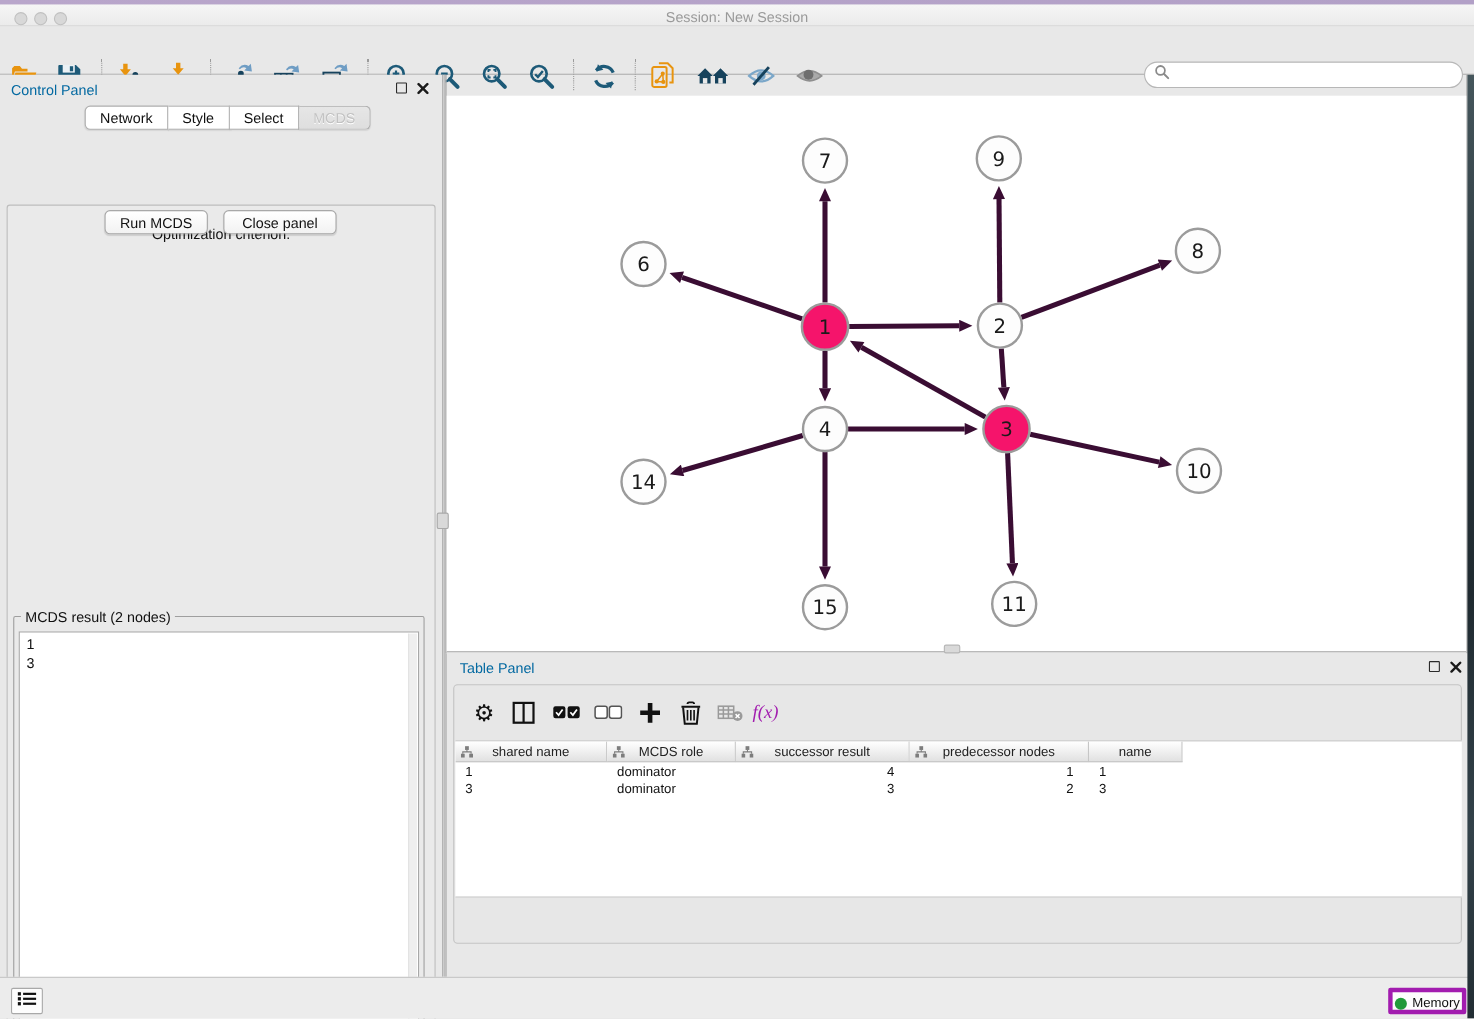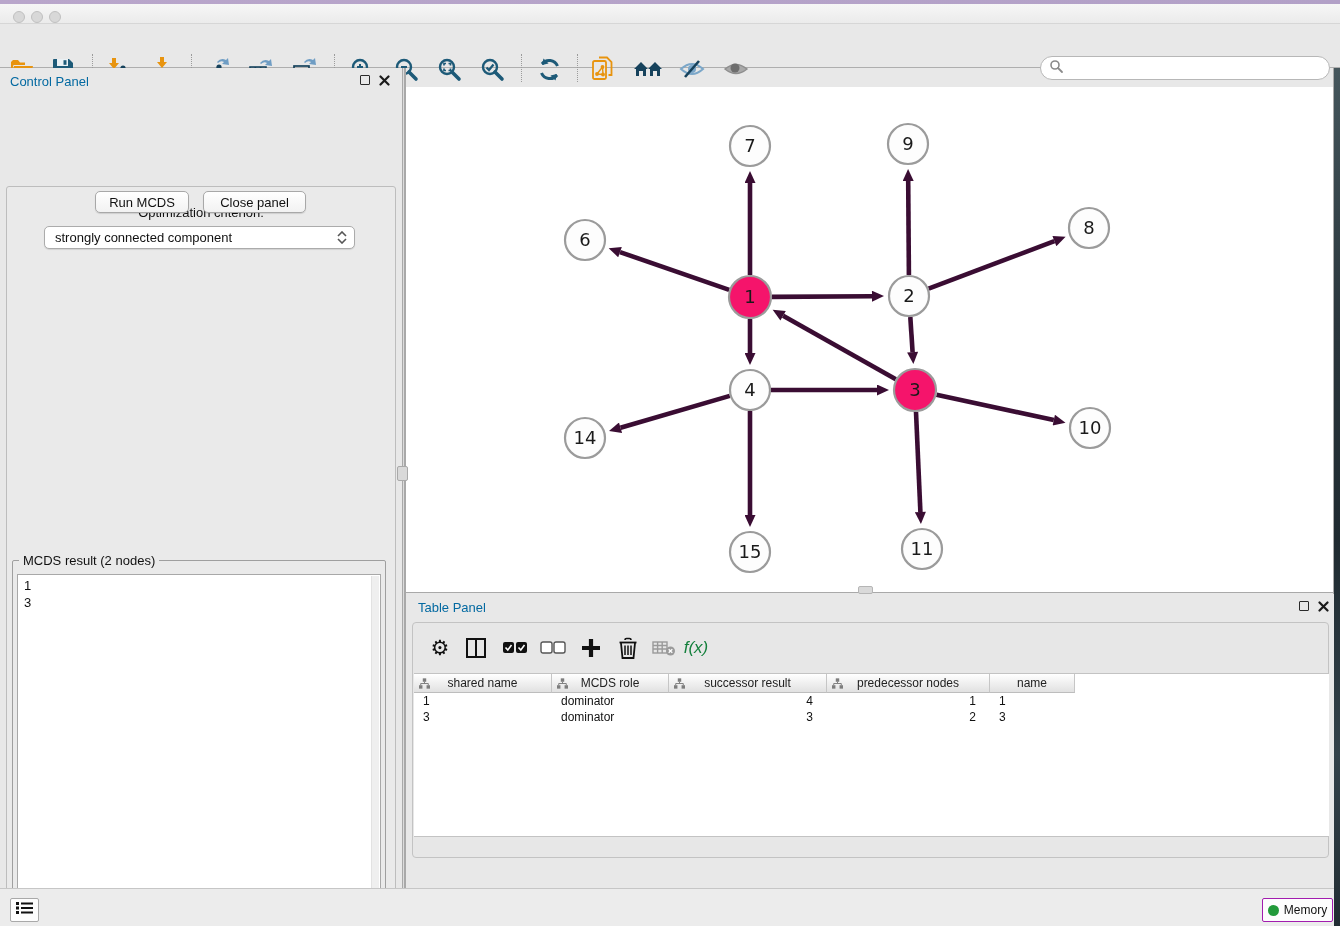--- a/index.html
+++ b/index.html
@@ -58,48 +58,49 @@
   #nw-titlebar { position:absolute; left:0; top:0; width:100%; height:19px; background:linear-gradient(#f4f4f4,#e2e2e2); border-bottom:1px solid #b3b3b3; }
   .mac-light { position:absolute; top:3px; width:12px; height:12px; border-radius:50%; }
   .mac-light svg { position:absolute; left:1px; top:1px; }
   #nw-title { position:absolute; left:0; top:2px; width:100%; text-align:center; font-size:13px; color:#1a1a1a; }
   #nw-canvas { position:absolute; left:0; top:19px; width:927px; height:506px; background:#fff; border-bottom:1px solid #a9a9a9; }
 
   
   #table-panel { position:absolute; left:405px; top:594px; width:929px; height:294px; background:#e8e8e8; border-left:1px solid #a9a9a9; }
   #tp-container { position:absolute; left:6px; top:28px; width:917px; height:236px; background:#e7e7e7; border:1px solid #c3c3c3; border-radius:4px; }
   .ttbtn { position:absolute; top:8px; width:30px; height:34px; display:flex; align-items:center; justify-content:center; }
-  #tp-table { position:absolute; left:1px; top:50px; width:915px; height:164px; background:#fff; border-top:1px solid #c3c3c3; border-bottom:1px solid #c3c3c3; overflow:hidden; }
+  #tp-table { position:absolute; left:1px; top:50px; width:915px; height:143px; background:#fff; border-top:1px solid #c3c3c3; border-bottom:1px solid #c3c3c3; overflow:hidden; }
   #tp-header { position:absolute; left:0; top:0; height:19px; display:flex; }
   .th { position:relative; height:19px; background:linear-gradient(#ffffff,#e1e1e1); border-right:1px solid #c6c6c6; border-bottom:1px solid #bdbdbd; display:flex; align-items:center; justify-content:center; font-size:12px; color:#222; }
   .th .tree-ic { position:absolute; left:5px; top:4px; }
   #tp-rows { position:absolute; left:0; top:19px; width:100%; }
   .tr { display:flex; height:16px; }
   .td { font-size:12px; color:#111; line-height:16px; padding:0 9px; white-space:nowrap; overflow:hidden; }
   .td.right { text-align:right; padding-right:14px; }
 
   
   #status-bar { position:absolute; left:0; top:888px; width:1340px; height:38px; background:#ececec; border-top:1px solid #c6c6c6; }
   #list-btn { position:absolute; left:10px; top:9px; width:29px; height:24px; background:#fdfdfd; border:1px solid #a9a9a9; border-radius:2px; display:flex; align-items:center; justify-content:center; }
-  #memory-btn { position:absolute; left:1262px; top:9px; width:71px; height:24px; background:#fdfdfd; border:1px solid #a21caf; border-radius:2px; display:flex; align-items:center; justify-content:center; gap:5px; font-size:12px; color:#111; }
+  #memory-btn { position:absolute; left:1262px; top:9px; width:71px; height:24px; background:#fdfdfd; border:4px solid #a21caf; border-radius:2px; display:flex; align-items:flex-end; justify-content:center; gap:5px; font-size:12px; color:#111; }
   #memory-dot { width:11px; height:11px; border-radius:50%; background:#229a3a; }
 
-  .fx { font-family:Liberation Sans, sans-serif; font-style:italic; font-size:17px; color:#15803d; }
+  .fx { font-family:Liberation Serif, serif; font-style:italic; font-size:17px; color:#a21caf; }
 </style>
 </head>
 <body>
 
 <div id="app">
   <div id="desktop-top"></div>
   <div id="desktop-right"></div>
 
   <div id="titlebar">
     <div class="mac-light-gray" style="left:13px"></div>
     <div class="mac-light-gray" style="left:31px"></div>
     <div class="mac-light-gray" style="left:49px"></div>
+    <div id="win-title">Session: New Session</div>
   </div>
 
   <div id="toolbar">
     <div class="tbtn" style="left:5px">
       <svg width="26" height="26" viewBox="0 0 26 26">
           <path d="M2 21 L5 10 L24 10 L21 21 Z" fill="#e8940f"></path>
           <path d="M2 20 L2 6 L4 4 L9 4 L11 6.5 L16 6.5 L16 9 L4.5 9 L2.8 15 Z" fill="#e8940f"></path>
         </svg>
     </div>
     <div class="tbtn" style="left:46px">
@@ -240,33 +241,28 @@
   </div>
 
   <div id="control-panel">
     <div class="panel-title" style="left:10px; top:6px">Control Panel</div>
     <div class="float-icon" style="left:360px; top:7px"></div>
     <div class="close-icon" style="left:379px; top:7px">
       <svg width="11" height="11" viewBox="0 0 11 11">
           <path d="M1.5 1.5 L9.5 9.5 M9.5 1.5 L1.5 9.5" stroke="#1a1a1a" stroke-width="2.2" stroke-linecap="round"></path>
         </svg>
     </div>
+    <div class="segtabs" style="left:77px; top:28px" id="cp-tabs">
+        <div class="segtab">Network</div>
+        <div class="segtab">Style</div>
+        <div class="segtab">Select</div>
+        <div class="segtab selected">MCDS</div>
+      </div>
     <div id="cp-content"></div>
     <div id="opt-label">Optimization criterion:</div>
-    <div id="opt-select">
-      <span>strongly connected component</span>
-      <span id="opt-stepper">
-        <svg width="10" height="6" viewBox="0 0 10 6">
-            <path d="M1 5 L5 1 L9 5" fill="none" stroke="#555" stroke-width="1.6"></path>
-          </svg>
-        <svg width="10" height="6" viewBox="0 0 10 6">
-            <path d="M1 1 L5 5 L9 1" fill="none" stroke="#555" stroke-width="1.6"></path>
-          </svg>
-      </span>
-    </div>
     <div class="push-btn" style="left:95px; top:123px; width:94px">Run MCDS</div>
     <div class="push-btn" style="left:203px; top:123px; width:103px">Close panel</div>
 
     <div id="mcds-fieldset">
       <span id="mcds-legend">MCDS result (2 nodes)</span>
       <div id="mcds-result-box">
         <div id="mcds-lines">
             <div>1</div>
             <div>3</div>
           </div>

